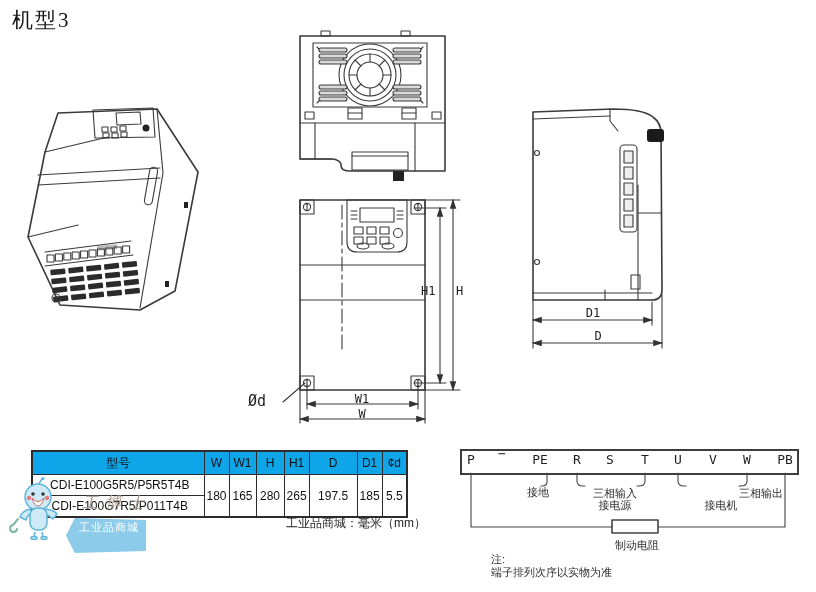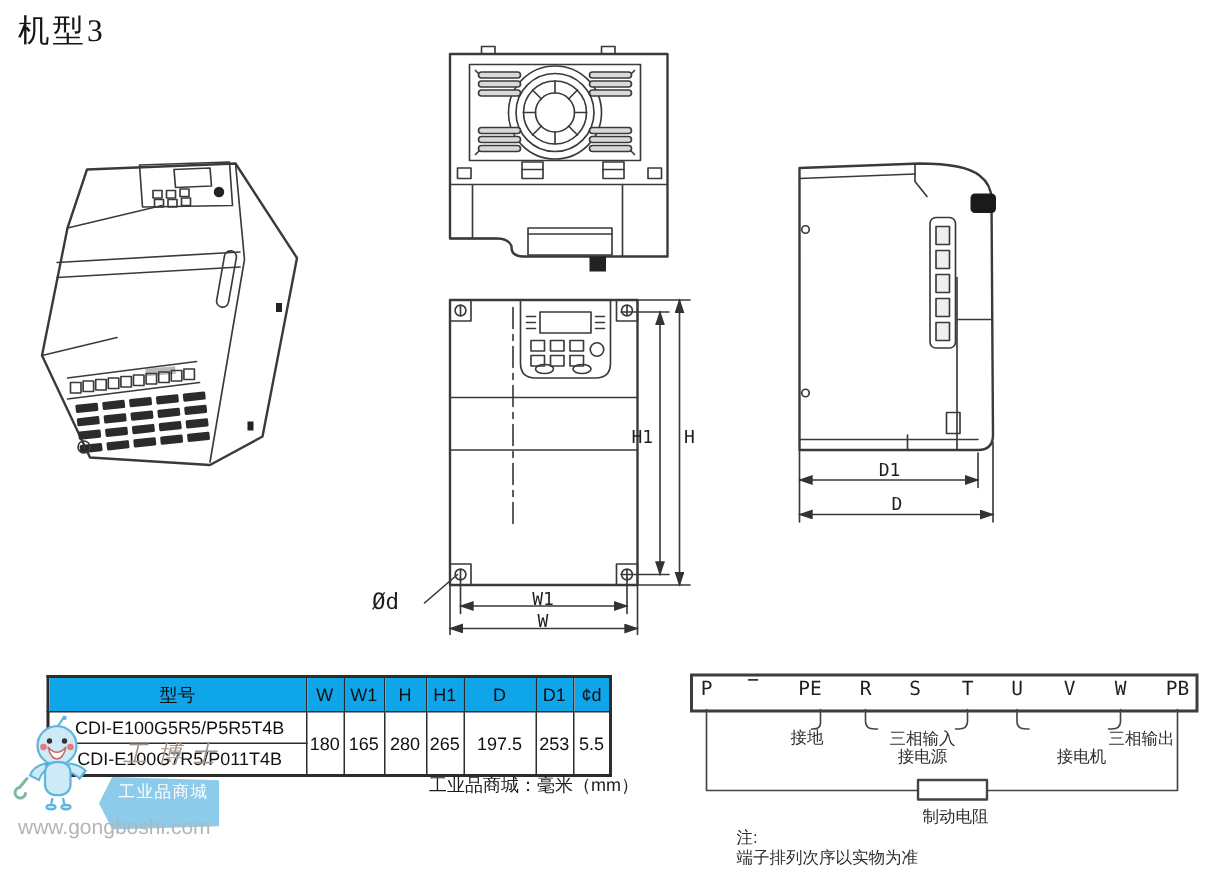--- a/index.html
+++ b/index.html
@@ -305,21 +305,21 @@
       <th>D1</th>
       <th>¢d</th>
     </tr>
     <tr>
       <td class="model">CDI-E100G5R5/P5R5T4B</td>
       <td rowspan="2">180</td>
       <td rowspan="2">165</td>
       <td rowspan="2">280</td>
       <td rowspan="2">265</td>
       <td rowspan="2">197.5</td>
-      <td rowspan="2">253</td>
+      <td rowspan="2">185</td>
       <td rowspan="2">5.5</td>
     </tr>
     <tr>
       <td class="model">CDI-E100G7R5/P011T4B</td>
     </tr>
   </tbody>
     </table>
 </div>
 <div id="unit-note">工业品商城：毫米（mm）</div>
 
@@ -374,14 +374,13 @@
       <circle cx="21" cy="21" r="2.2" fill="#e87a7a"></circle>
         <circle cx="39" cy="21" r="2.2" fill="#e87a7a"></circle>
       <path d="M24,21 q6,7 12,0 q-2,8 -6,8 q-4,0 -6,-8 z" fill="#fff" stroke="#c96a6a" stroke-width="1"></path>
     </g>
     <g stroke="#7db8a0" stroke-width="2" fill="none" stroke-linecap="round">
       <path d="M10,42 l-5,6 M5,48 a3.5,3.5 0 1 0 4,4"></path>
     </g>
   </svg>
   <span id="brand-name">工博士</span>
   <span id="brand-banner">工业品商城</span>
-  <span id="brand-url">www.gongboshi.com</span>
 </div>
 
 </body></html>

